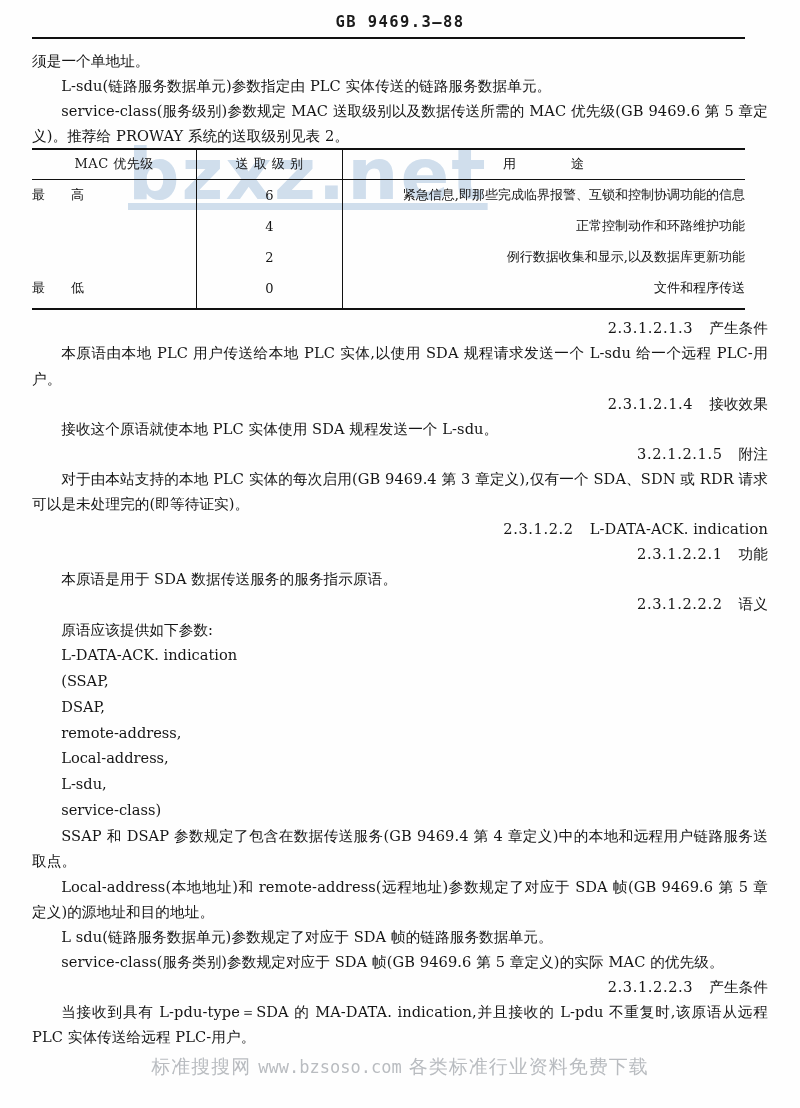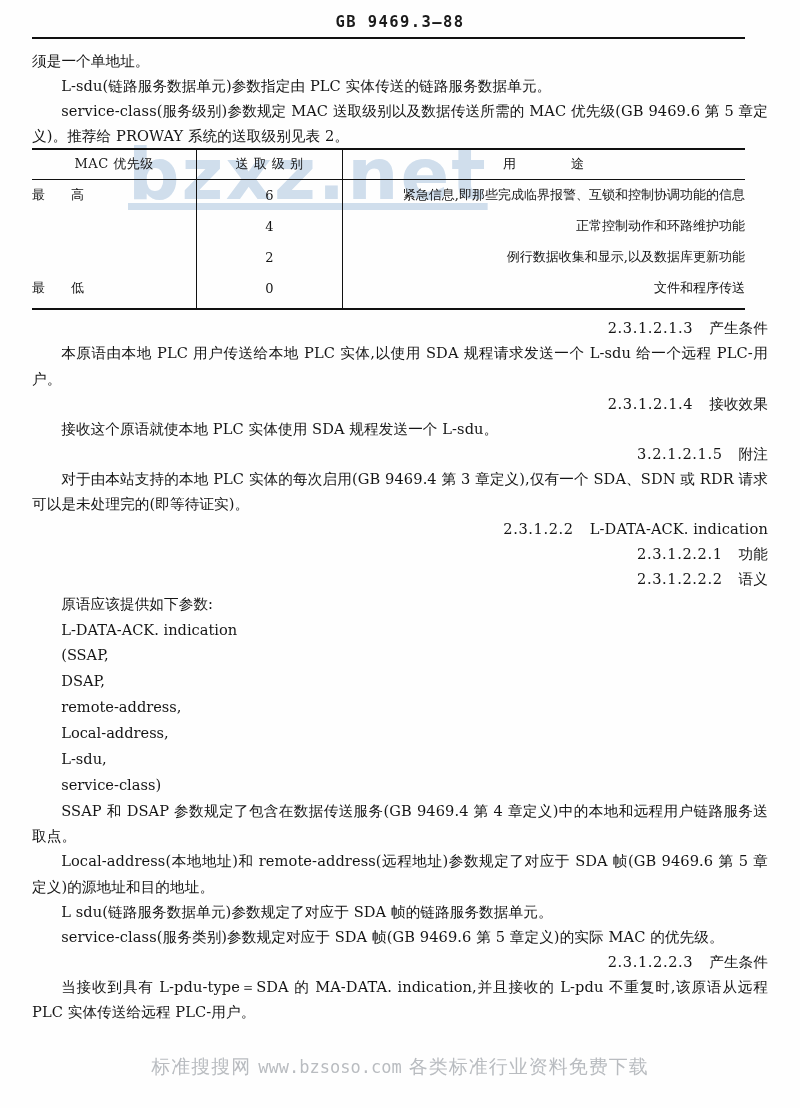--- a/index.html
+++ b/index.html
@@ -242,20 +242,21 @@
     </p>
     <p class="p indent">对于由本站支持的本地 PLC 实体的每次启用(GB 9469.4 第 3 章定义),仅有一个 SDA、SDN 或 RDR 请求可以是未处理完的(即等待证实)。</p>
 
     <p class="heading">
       <span class="num">2.3.1.2.2</span><span class="sep"></span><span>L-DATA-ACK. indication</span>
     </p>
 
     <p class="heading">
       <span class="num">2.3.1.2.2.1</span><span class="sep"></span><span>功能</span>
     </p>
+    <p class="p indent">本原语是用于 SDA 数据传送服务的服务指示原语。</p>
 
     <p class="heading">
       <span class="num">2.3.1.2.2.2</span><span class="sep"></span><span>语义</span>
     </p>
     <p class="p indent">原语应该提供如下参数:</p>
 
     <p class="param-line">L-DATA-ACK. indication</p>
     <p class="param-line">(SSAP,</p>
     <p class="param-line">DSAP,</p>
     <p class="param-line">remote-address,</p>

